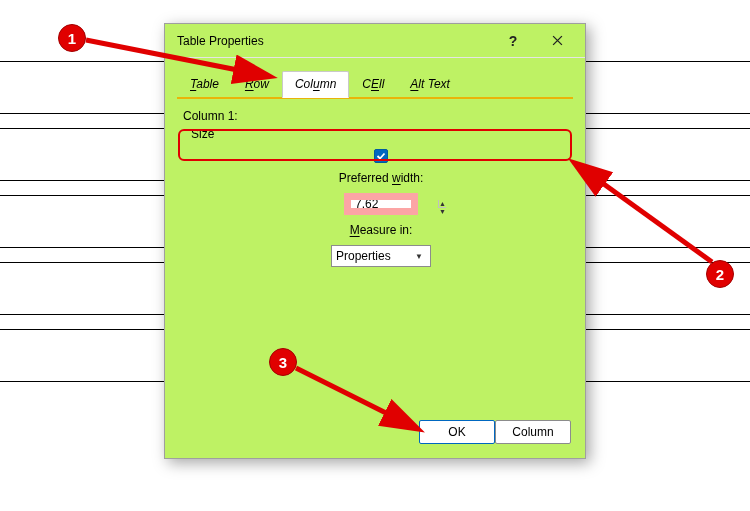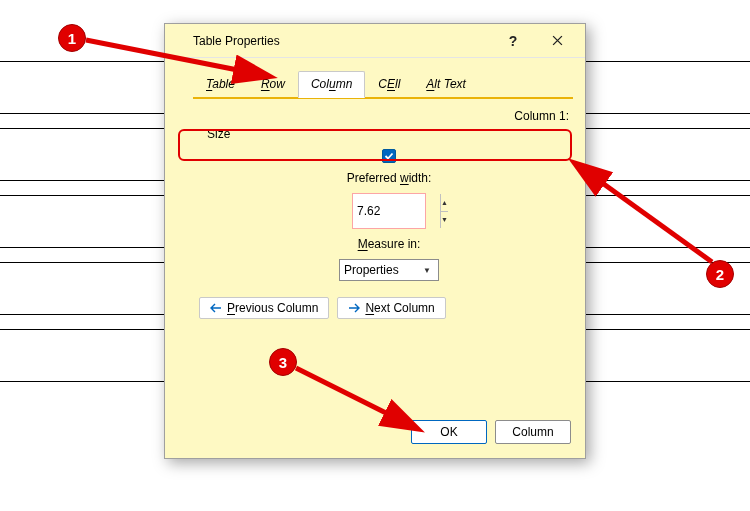--- a/index.html
+++ b/index.html
@@ -21,28 +21,27 @@
     border-bottom: 1px solid #000;
   }
 
   
   .dialog {
     position: absolute;
     left: 164px;
     top: 23px;
     width: 422px;
     height: 436px;
-    background: #fef9c3;
+    background: #bef264;
     border: 1px solid #9f9f9f;
     box-shadow: 4px 4px 14px rgba(0,0,0,0.35);
     display: flex;
     flex-direction: column;
     font-size: 12px;
     color: #000;
-    padding-left: 16px;
   }
   .titlebar {
     height: 34px;
     display: flex;
     align-items: center;
     padding: 0 6px 0 12px;
     border-bottom: 1px solid #e5e5e5;
   }
   .titlebar .title { flex: 1; font-size: 12px; }
   .titlebar .tbtn {
@@ -73,21 +72,21 @@
     background: #fff;
     border-radius: 2px 2px 0 0;
   }
   .u { text-decoration: underline; text-underline-offset: 2px; }
 
   .body-area {
     flex: 1;
     padding: 10px 16px 0 18px;
     position: relative;
   }
-  .col-label { font-size: 12px; margin-bottom: 4px; text-align: right; }
+  .col-label { font-size: 12px; margin-bottom: 4px; }
   .size-label { font-size: 12px; margin: 0 0 2px 8px; }
 
   .size-row {
     display: flex;
     align-items: center;
     gap: 8px;
     margin: 0 0 10px 0;
     padding: 6px 8px 6px 18px;
     flex-direction: column;
   }
@@ -96,22 +95,22 @@
     border: 1px solid #005a9e;
     background: #0067c0;
     display: inline-flex;
     align-items: center; justify-content: center;
     border-radius: 2px;
   }
   .checkbox svg { width: 10px; height: 10px; }
   .size-row label { font-size: 12px; }
   .spinner {
     display: flex;
-    border: 1px solid #fca5a5;
-    height: 36px;
+    border: 7px solid #fca5a5;
+    height: 22px;
     width: 74px;
     background: #fff;
     gap: 31px;
   }
   .spinner input {
     border: none;
     width: 56px;
     padding: 0 4px;
     font-size: 12px;
     outline: none;
@@ -151,21 +150,20 @@
     background: #fff;
     padding: 3px 10px;
     font-size: 12px;
     border-radius: 2px;
   }
   .nav-btn svg { width: 12px; height: 10px; }
 
   .footer {
     display: flex;
     justify-content: flex-end;
-    gap: 8px;
     padding: 10px 14px 14px 14px;
   }
   .footer .btn {
     min-width: 76px;
     height: 24px;
     border: 1px solid #8c8c8c;
     background: #fff;
     display: flex; align-items: center; justify-content: center;
     font-size: 12px;
     border-radius: 2px;
@@ -242,34 +240,20 @@
           <div>▼</div>
         </div>
       </div>
       <label><span class="u">M</span>easure in:</label>
       <div class="select">
         <span>Properties</span>
         <div class="chev">▼</div>
       </div>
     </div>
 
-    <div class="nav-row">
-      <div class="nav-btn">
-        <svg viewBox="0 0 12 10">
-            <path d="M11 5 H2 M5 1 L1 5 L5 9" stroke="#0067c0" stroke-width="1.4" fill="none"></path>
-          </svg>
-        <span><span class="u">P</span>revious Column</span>
-      </div>
-      <div class="nav-btn">
-        <svg viewBox="0 0 12 10">
-            <path d="M1 5 H10 M7 1 L11 5 L7 9" stroke="#0067c0" stroke-width="1.4" fill="none"></path>
-          </svg>
-        <span><span class="u">N</span>ext Column</span>
-      </div>
-    </div>
   </div>
 
   <div class="footer">
     <div class="btn primary">OK</div>
     <div class="btn">Column</div>
   </div>
 </div>
 
 <div class="highlight-box" style="left:178px; top:129px; width:394px; height:32px;"></div>
 

